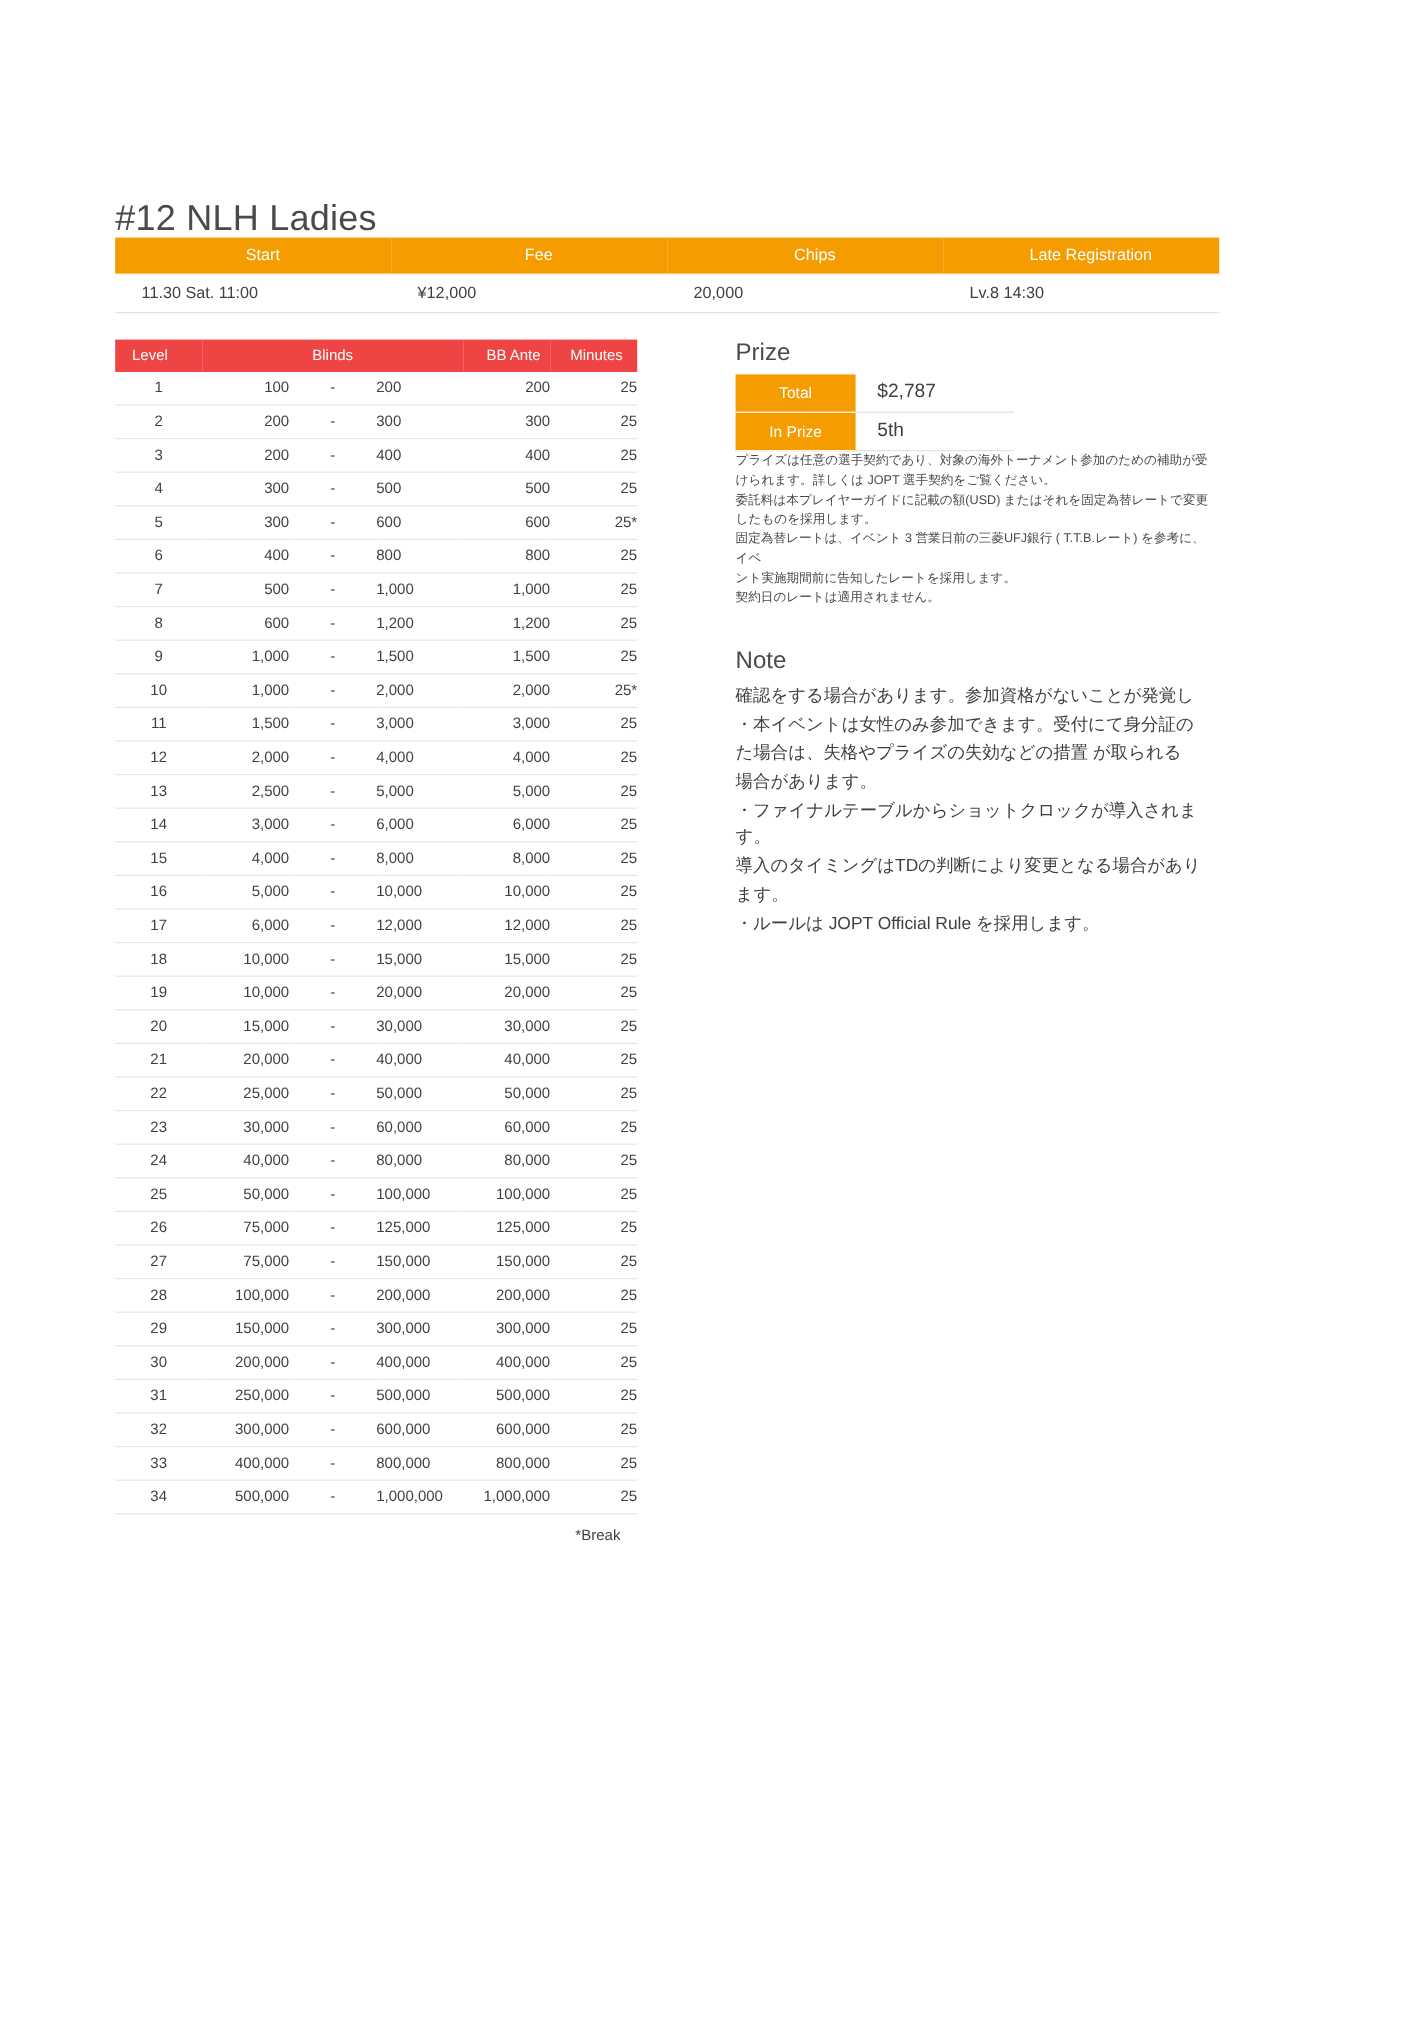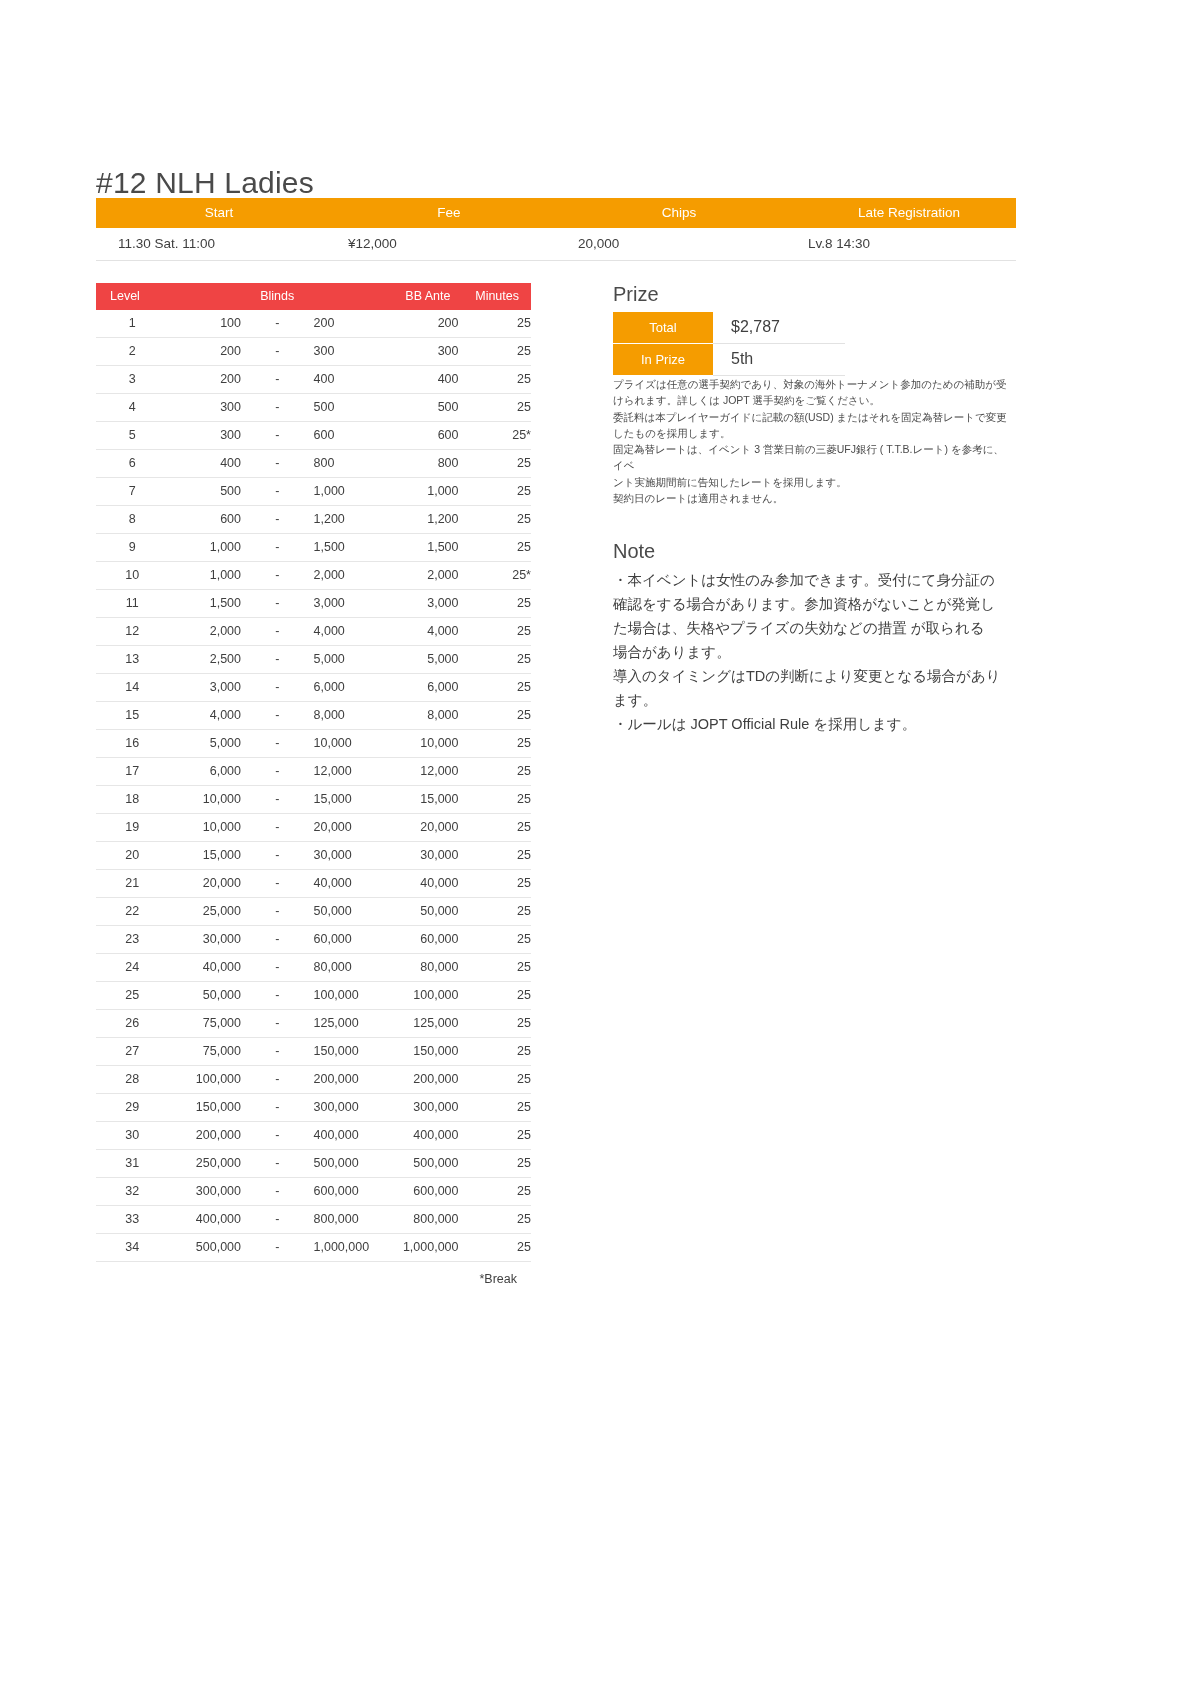--- a/index.html
+++ b/index.html
@@ -485,24 +485,25 @@
         <div>委託料は本プレイヤーガイドに記載の額(USD) またはそれを固定為替レートで変更</div>
         <div>したものを採用します。</div>
         <div>固定為替レートは、イベント 3 営業日前の三菱UFJ銀行 ( T.T.B.レート) を参考に、イベ</div>
         <div>ント実施期間前に告知したレートを採用します。</div>
         <div>契約日のレートは適用されません。</div>
       </div>
 
     <div class="note-section">
       <h2 class="sec-title">Note</h2>
       <div class="note-list" id="note-list">
+          <p>確認をする場合があります。参加資格がないことが発覚し</p>
           <p>・本イベントは女性のみ参加できます。受付にて身分証の</p>
-          <p>確認をする場合があります。参加資格がないことが発覚し</p>
           <p>た場合は、失格やプライズの失効などの措置 が取られる</p>
           <p>場合があります。</p>
+          <p>・ファイナルテーブルからショットクロックが導入されます。</p>
           <p>導入のタイミングはTDの判断により変更となる場合があり</p>
           <p>ます。</p>
           <p>・ルールは JOPT Official Rule を採用します。</p>
         </div>
     </div>
 
   </div>
 </div>
 
 </body></html>

